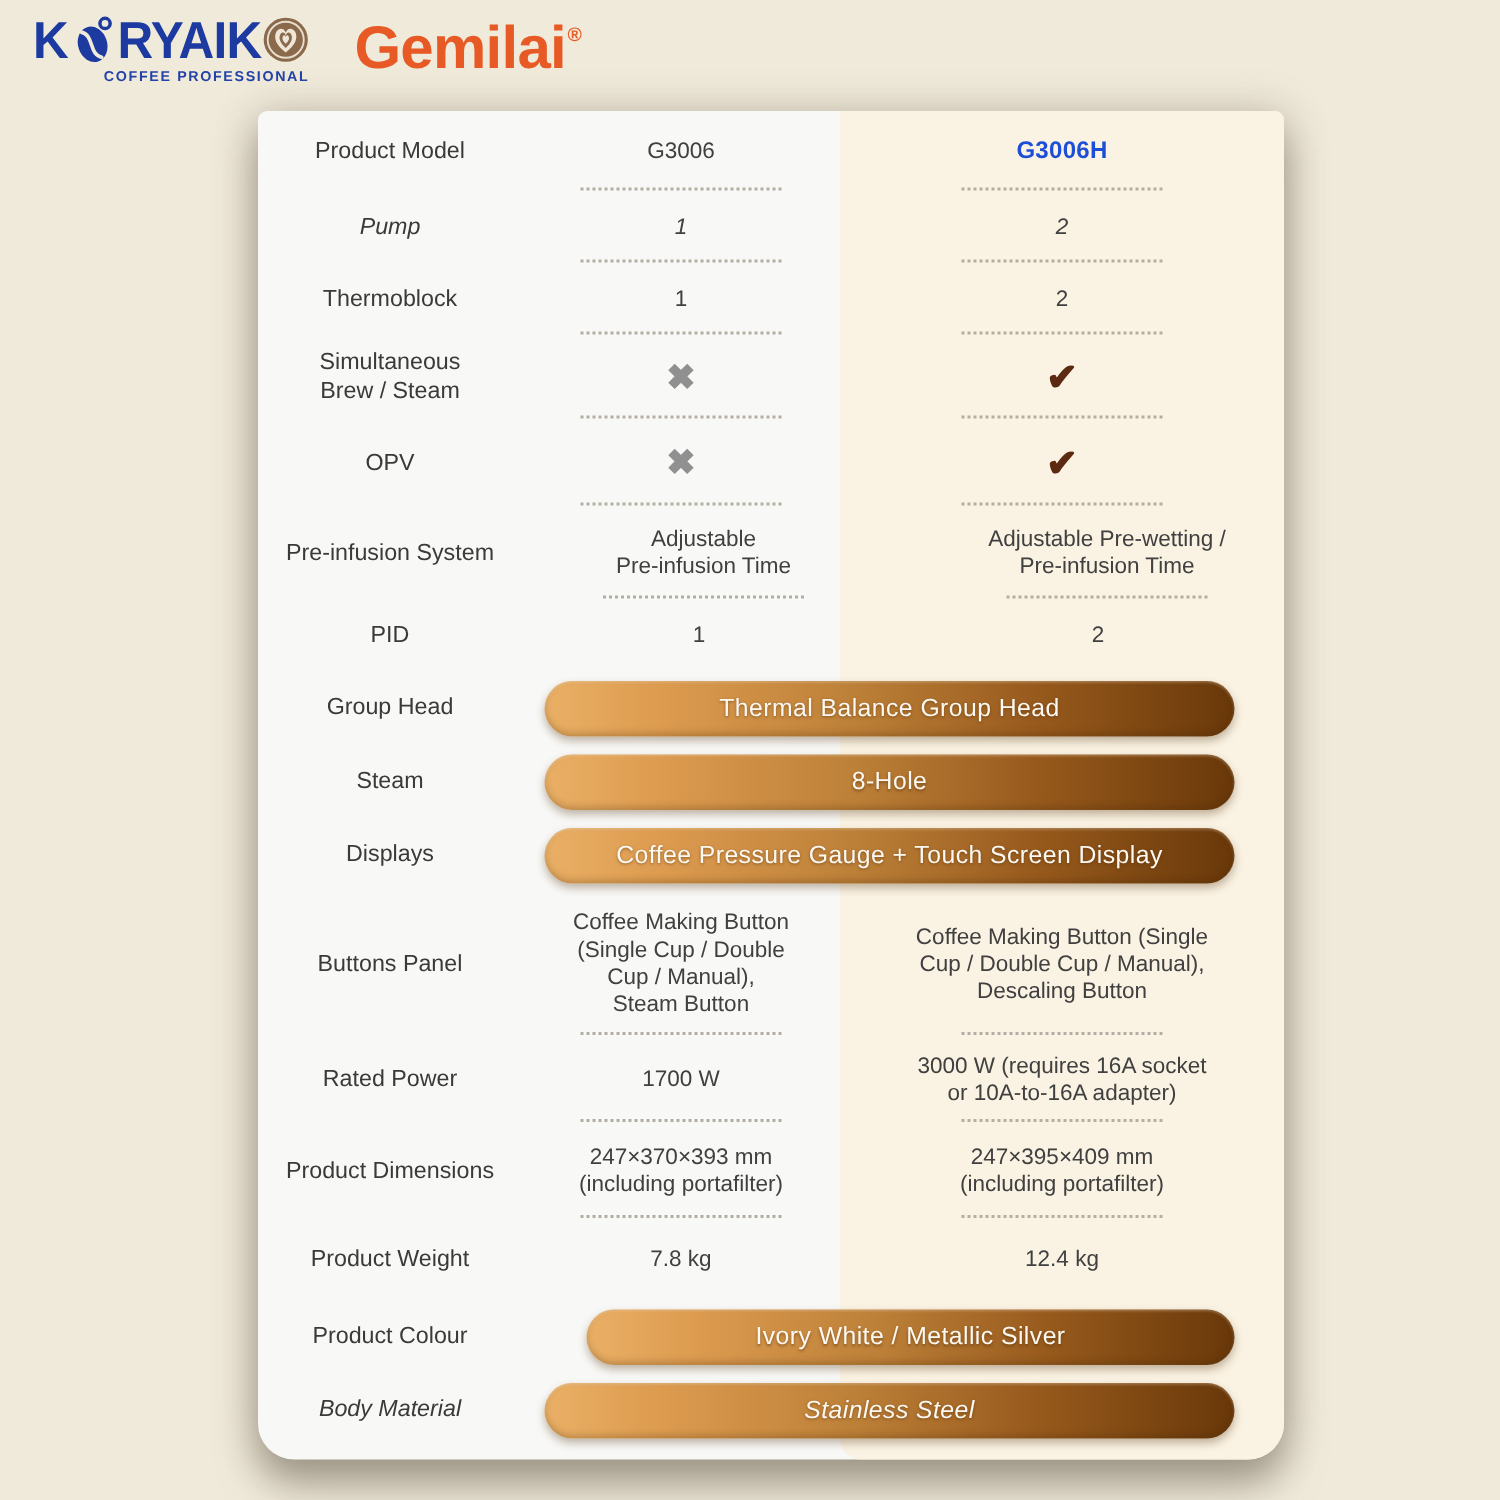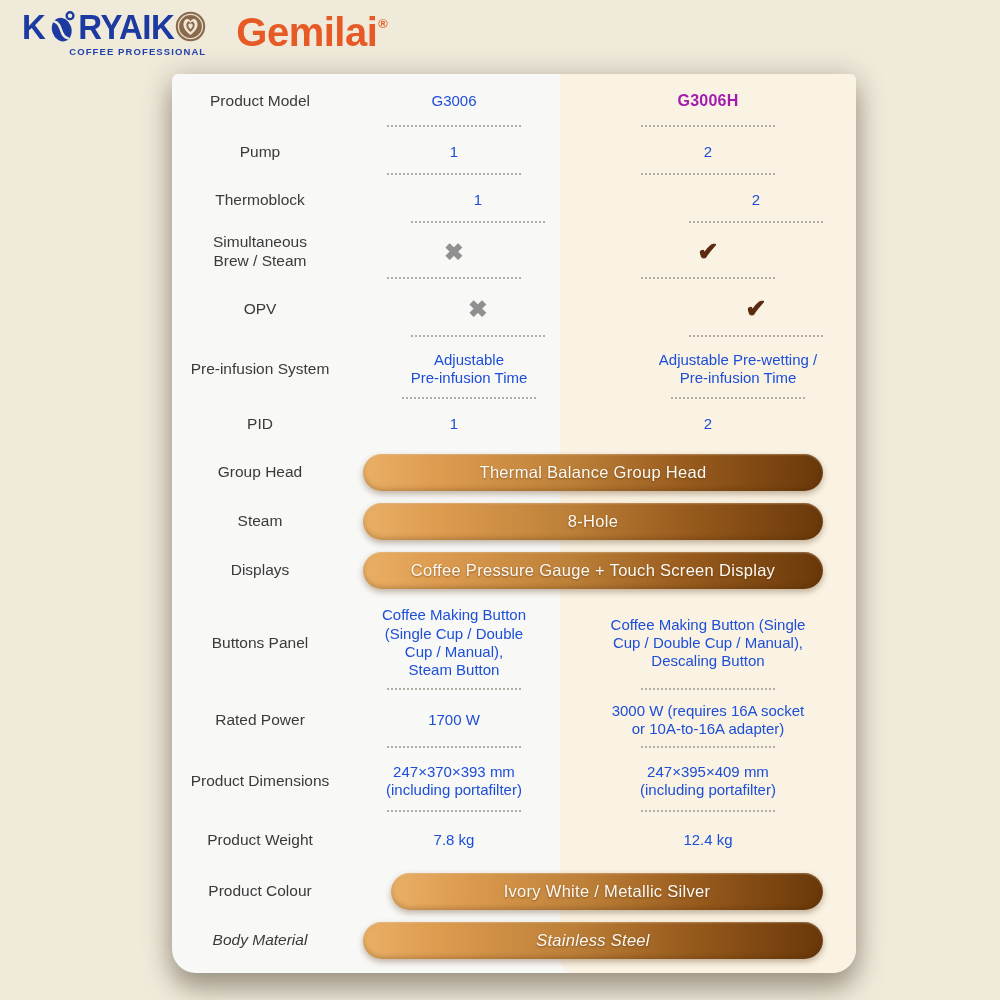--- a/index.html
+++ b/index.html
@@ -51,30 +51,30 @@
     position:relative;height:100%;
     display:flex;flex-direction:column;
     padding-bottom:8px;box-sizing:border-box;
   }
   .row{
     display:grid;grid-template-columns:176px 212px 296px;
     align-items:center;position:relative;flex:0 0 auto;
   }
   .row.banner-row{grid-template-columns:176px 1fr;}
   .cell{
-    text-align:center;font-size:15px;color:#1d4ed8;line-height:1.22;
+    text-align:center;font-size:15px;color:#404040;line-height:1.22;
     white-space:pre-line;position:relative;height:100%;
     display:flex;align-items:center;justify-content:center;
   }
   .cell.label{color:#3a3a3a;font-size:15.5px;}
   .cell.has-div::after{
     content:"";position:absolute;bottom:1px;left:50%;transform:translateX(-50%);
     width:134px;border-bottom:2px dotted #b3aea4;
   }
-  .cell.model-b{font-weight:800;color:#a21caf;font-size:16px;letter-spacing:.2px;}
+  .cell.model-b{font-weight:800;color:#1d4ed8;font-size:16px;letter-spacing:.2px;}
   .mark{font-family:"DejaVu Sans",sans-serif;-webkit-text-stroke:1.1px currentColor;}
   .mark-cross{color:#909090;font-size:23px;}
   .mark-check{color:#5b2a10;font-size:25px;}
 
   .pill{
     margin-left:15px;margin-right:33px;height:37px;border-radius:19px;
     background:linear-gradient(90deg,#eab066 0%,#dd9c50 16%,#bd8038 45%,#96591c 72%,#693809 100%);
     box-shadow:0 3px 6px rgba(80,50,15,.35), inset 0 -2px 5px rgba(60,30,5,.25), inset 0 1px 2px rgba(255,235,210,.35);
     display:flex;align-items:center;justify-content:center;
     color:#fdf9f2;font-size:16.5px;letter-spacing:.3px;
@@ -110,49 +110,49 @@
 </div>
 
 <div class="card">
   <div class="highlight-col"></div>
   <div class="table" id="spec-table">
       <div class="row" style="min-height: 54px;">
         <div class="cell label">Product Model</div>
         <div class="cell has-div">G3006</div>
         <div class="cell has-div model-b">G3006H</div>
       </div>
-      <div class="row" style="min-height: 48px;">
+      <div class="row" style="min-height: 48px; font-style: italic;">
         <div class="cell label">Pump</div>
         <div class="cell has-div">1</div>
         <div class="cell has-div">2</div>
       </div>
-      <div class="row" style="min-height: 48px; gap: 24px;">
+      <div class="row" style="min-height: 48px;">
         <div class="cell label">Thermoblock</div>
         <div class="cell has-div">1</div>
         <div class="cell has-div">2</div>
       </div>
       <div class="row" style="min-height: 56px;">
         <div class="cell label">Simultaneous
 Brew / Steam</div>
         <div class="cell has-div mark mark-cross">✖</div>
         <div class="cell has-div mark mark-check">✔</div>
       </div>
-      <div class="row" style="min-height: 58px; gap: 24px;">
+      <div class="row" style="min-height: 58px;">
         <div class="cell label">OPV</div>
         <div class="cell has-div mark mark-cross">✖</div>
         <div class="cell has-div mark mark-check">✔</div>
       </div>
       <div class="row" style="min-height: 62px; gap: 15px;">
         <div class="cell label">Pre-infusion System</div>
         <div class="cell has-div">Adjustable
 Pre-infusion Time</div>
         <div class="cell has-div">Adjustable Pre-wetting /
 Pre-infusion Time</div>
       </div>
-      <div class="row" style="min-height: 48px;">
+      <div class="row" style="min-height: 48px; gap: 12px;">
         <div class="cell label">PID</div>
         <div class="cell">1</div>
         <div class="cell">2</div>
       </div>
       <div class="row banner-row" style="min-height: 49px;">
         <div class="cell label">Group Head</div>
         <div class="pill">Thermal Balance Group Head</div>
       </div>
       <div class="row banner-row" style="min-height: 49px;">
         <div class="cell label">Steam</div>

